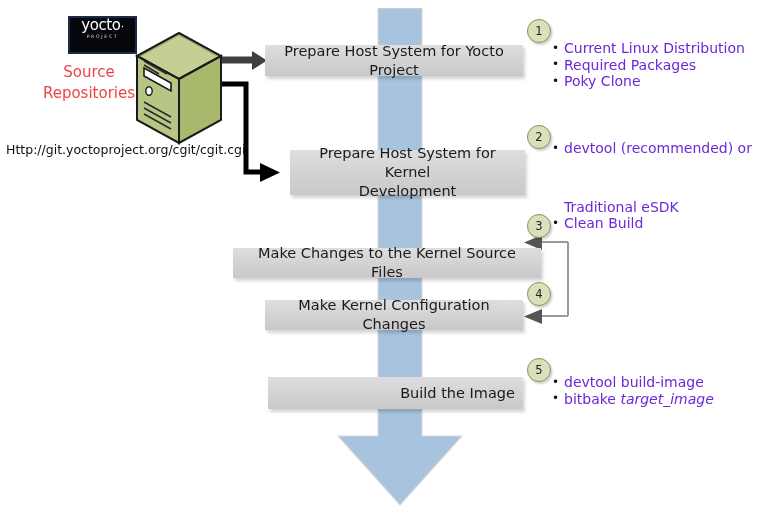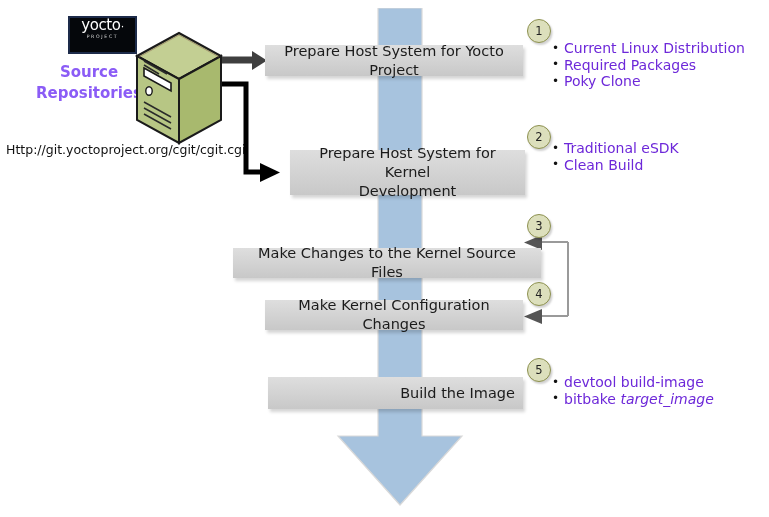--- a/index.html
+++ b/index.html
@@ -49,24 +49,24 @@
     letter-spacing: 1.7px;
     margin-top: 2px;
     font-family: "DejaVu Sans", "Liberation Sans", sans-serif;
   }
 
   
   .src-label {
     left: 30px; top: 62px;
     width: 118px;
     text-align: center;
-    font-weight: bold;
+    font-weight: normal;
     font-size: 15px;
     line-height: 21px;
-    color: #8b5cf6;
+    color: #ef4444;
   }
   .url-label {
     left: 6px; top: 142px;
     font-size: 12.5px;
     color: #111;
     white-space: nowrap;
   }
 
   
   .server { left: 133px; top: 30px; width: 92px; height: 116px; }
@@ -128,20 +128,21 @@
   .bullets .li::before {
     content: "\2022";
     position: absolute;
     left: 0; top: -0.5px;
     font-size: 12px;
     color: #111;
   }
   .bullets .li .cont {
     display: block;
     white-space: nowrap;
+    margin-top: 42px;
   }
   #list1 { left: 552px; top: 40px; }
   #list2 { left: 552px; top: 140px; }
   #list3 { left: 584px; top: 257px; }
   #list5 { left: 552px; top: 374px; }
   .ital { font-style: italic; }
 
   
   #wires { position:absolute; left:0; top:0; width:769px; height:517px; pointer-events:none; }
 </style>
@@ -245,20 +246,21 @@
   </div>
 
   <div class="abs bullets" id="list1">
     <div class="li">Current Linux Distribution</div>
     <div class="li">Required Packages</div>
     <div class="li">Poky Clone</div>
   </div>
 
   <div class="abs bullets" id="list2">
     <div class="li">
+      <span>devtool (recommended) or</span>
       <span class="cont">Traditional eSDK</span>
     </div>
     <div class="li">Clean Build</div>
   </div>
 
 
   <div class="abs bullets" id="list5">
     <div class="li">devtool build-image</div>
     <div class="li">
       <span>bitbake </span><span class="ital">target_image</span>

